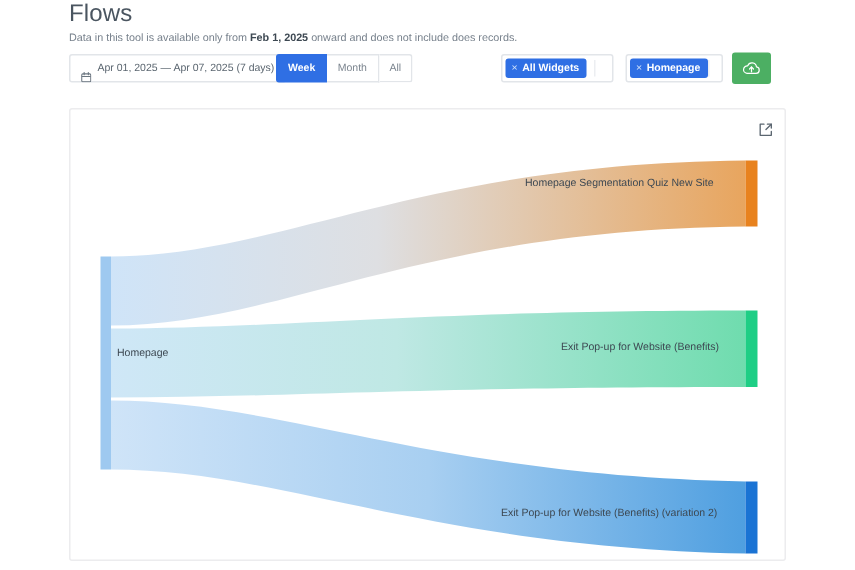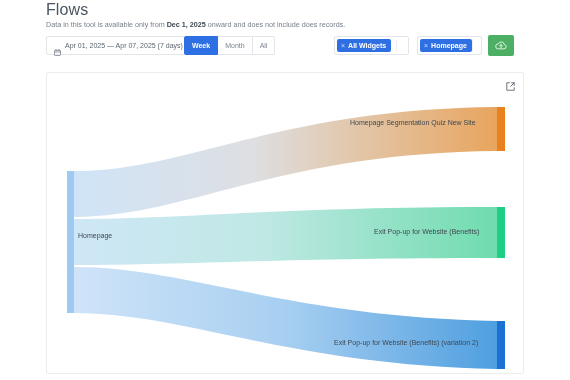--- a/index.html
+++ b/index.html
@@ -187,21 +187,21 @@
   .node-label.t0 { left: 303px; top: 46px; }
   .node-label.t1 { left: 327px; top: 155px; }
   .node-label.t2 { left: 287px; top: 266px; }
 </style>
 </head>
 <body>
 
 <div class="page">
 
   <div class="page-title">Flows</div>
-  <div class="subtitle"><span>Data in this tool is available only from </span><b>Dec 1, 2025</b><span> onward and does not include does records.</span></div>
+  <div class="subtitle"><span>Data in this tool is available only from </span><b>Feb 1, 2025</b><span> onward and does not include does records.</span></div>
 
   <div class="toolbar">
 
     <div class="daterange">
       <span class="cal-icon">
         <svg viewBox="0 0 14 14" width="7" height="7" aria-hidden="true">
           <rect x="1" y="2.5" width="12" height="10.5" rx="1.4" fill="none" stroke="#6b7680" stroke-width="1.4"></rect>
           <line x1="1" y1="6" x2="13" y2="6" stroke="#6b7680" stroke-width="1.4"></line>
           <line x1="4.2" y1="0.8" x2="4.2" y2="3.6" stroke="#6b7680" stroke-width="1.4" stroke-linecap="round"></line>
           <line x1="9.8" y1="0.8" x2="9.8" y2="3.6" stroke="#6b7680" stroke-width="1.4" stroke-linecap="round"></line>

